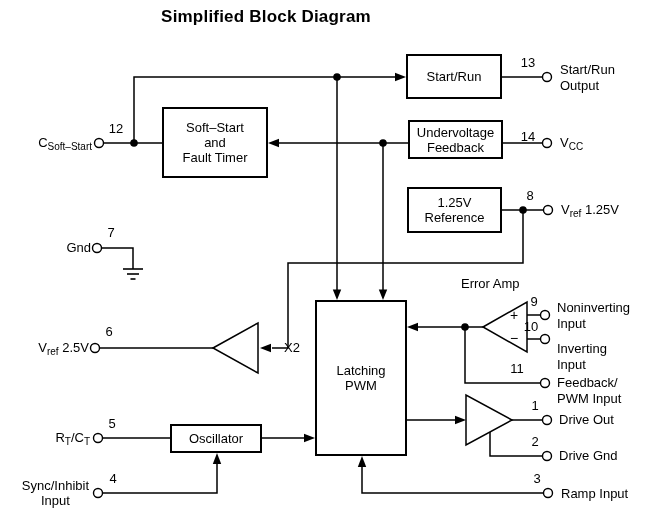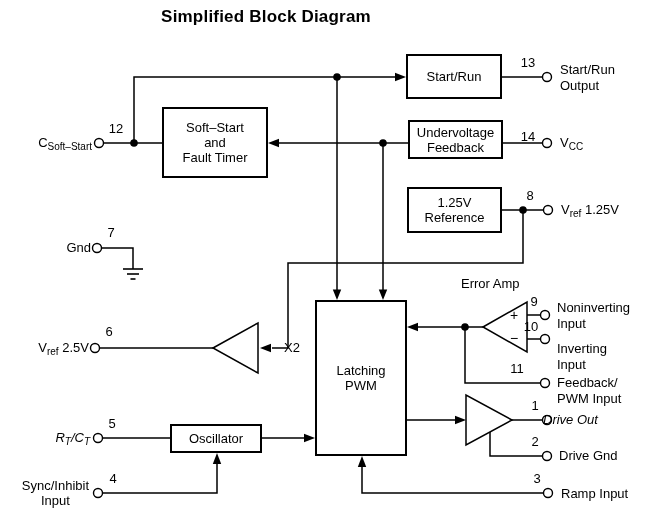--- a/index.html
+++ b/index.html
@@ -142,21 +142,21 @@
   <div class="pnum" style="left:523px;top:294px;">9</div>
   <div class="pnum" style="left:520px;top:319px;">10</div>
   <div class="pnum" style="left:506px;top:361px;">11</div>
   <div class="pnum" style="left:524px;top:398px;">1</div>
   <div class="pnum" style="left:524px;top:434px;">2</div>
   <div class="pnum" style="left:526px;top:471px;">3</div>
 
   <div class="lbl r" style="right:556px;top:135px;"><span style="display:inline"><span style="display:inline">C</span><sub>Soft–Start</sub></span></div>
   <div class="lbl r" style="right:557px;top:240px;">Gnd</div>
   <div class="lbl r" style="right:559px;top:340px;"><span style="display:inline"><span style="display:inline">V</span><sub>ref</sub><span style="display:inline"> 2.5V</span></span></div>
-  <div class="lbl r" style="right:558px;top:430px;font-style:italic;"><span style="display:inline"><span style="display:inline">R</span><sub>T</sub><span style="display:inline">/C</span><sub>T</sub></span></div>
+  <div class="lbl r" style="right:558px;top:430px;"><span style="display:inline"><span style="display:inline">R</span><sub>T</sub><span style="display:inline">/C</span><sub>T</sub></span></div>
   <div class="lbl r" style="right:559px;top:478px;line-height:15px;">
     <span>Sync/Inhibit</span>
       <span>Input</span>
   </div>
 
   <div class="lbl" style="left:560px;top:62px;">
     <span>Start/Run</span>
       <span>Output</span>
   </div>
   <div class="lbl" style="left:560px;top:135px;"><span style="display:inline"><span style="display:inline">V</span><sub>CC</sub></span></div>
@@ -166,17 +166,17 @@
       <span>Input</span>
   </div>
   <div class="lbl" style="left:557px;top:333px;margin-top:8px;">
     <span>Inverting</span>
       <span>Input</span>
   </div>
   <div class="lbl" style="left:557px;top:375px;">
     <span>Feedback/</span>
       <span>PWM Input</span>
   </div>
-  <div class="lbl" style="left:543px;top:412px;font-style:italic;">Drive Out</div>
+  <div class="lbl" style="left:559px;top:412px;">Drive Out</div>
   <div class="lbl" style="left:559px;top:448px;">Drive Gnd</div>
   <div class="lbl" style="left:561px;top:486px;">Ramp Input</div>
 
 </div>
 
 </body></html>

